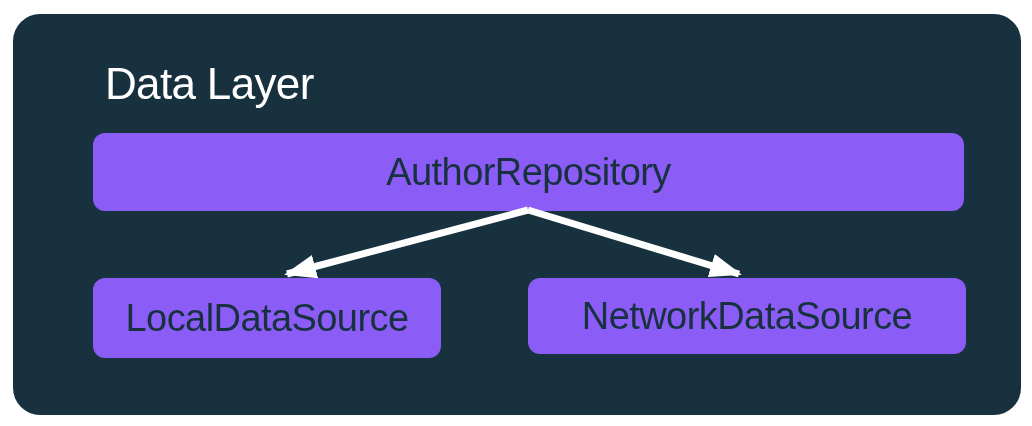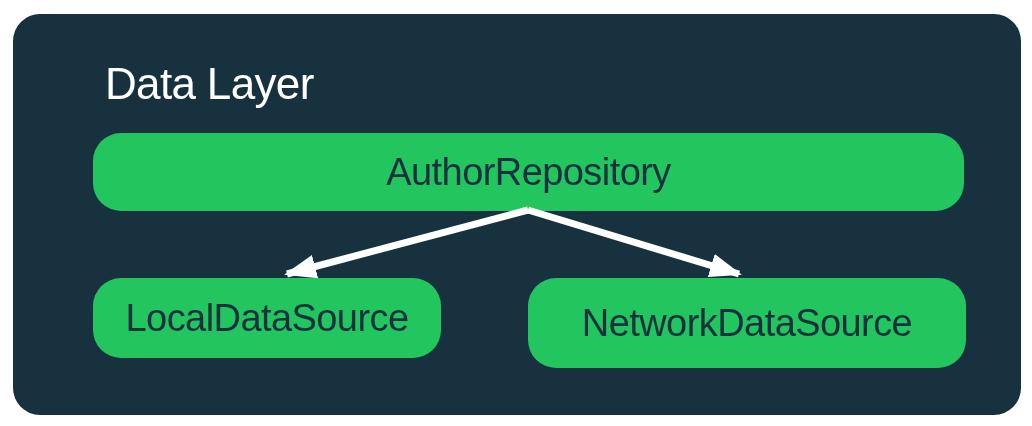--- a/index.html
+++ b/index.html
@@ -29,22 +29,22 @@
     left: 92px;
     top: 46px;
     font-size: 44px;
     line-height: 1.1;
     letter-spacing: -0.015em;
     color: #ffffff;
     white-space: nowrap;
   }
   .node {
     position: absolute;
-    background: #22c55e;
-    border-radius: 28px;
+    background: #8b5cf6;
+    border-radius: 12px;
     display: flex;
     align-items: center;
     justify-content: center;
     color: #17313F;
     font-size: 38px;
     letter-spacing: -0.015em;
     white-space: nowrap;
   }
   .node-repository {
     left: 93px;
@@ -55,21 +55,21 @@
   .node-local {
     left: 93px;
     top: 278px;
     width: 348px;
     height: 80px;
   }
   .node-network {
     left: 528px;
     top: 278px;
     width: 438px;
-    height: 90px;
+    height: 76px;
   }
   .arrow-layer {
     position: absolute;
     left: 0;
     top: 0;
     width: 1032px;
     height: 426px;
     pointer-events: none;
   }
 </style>

